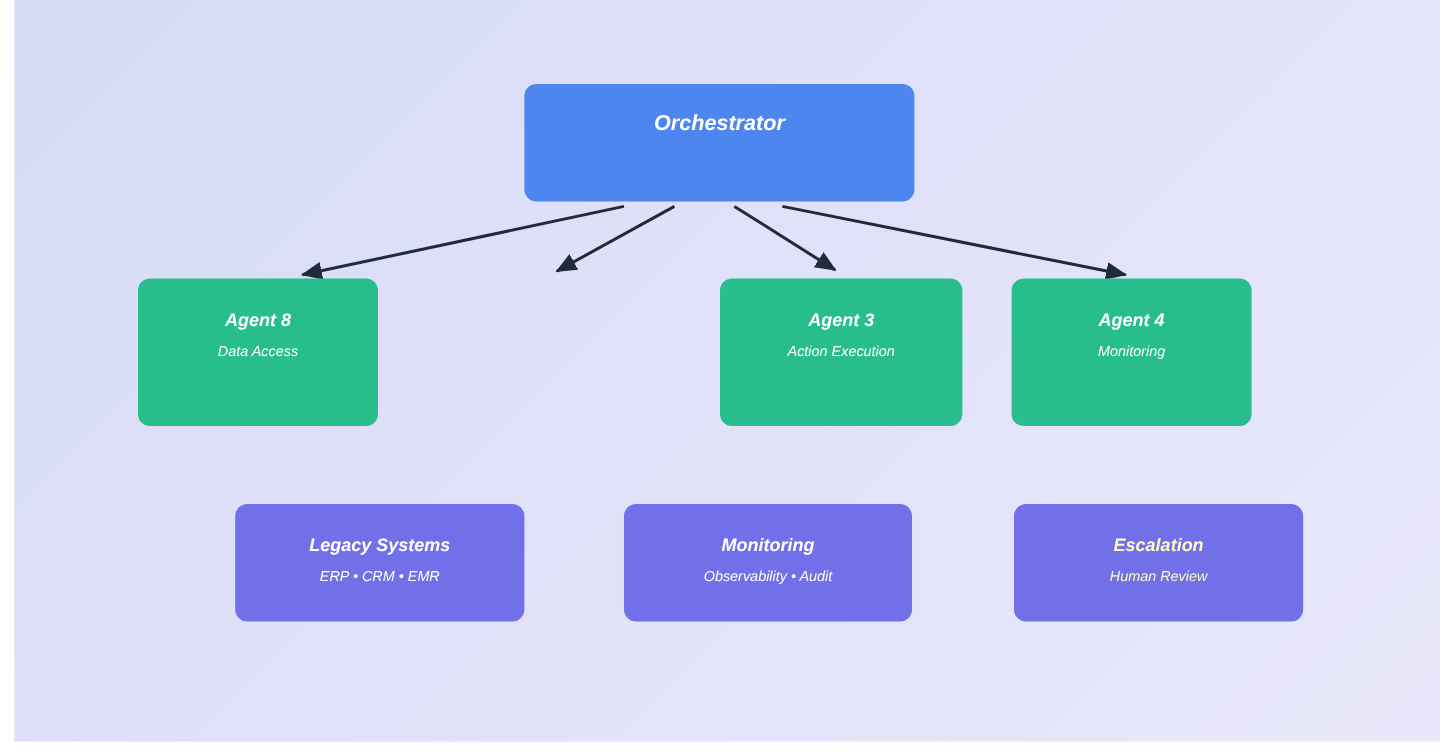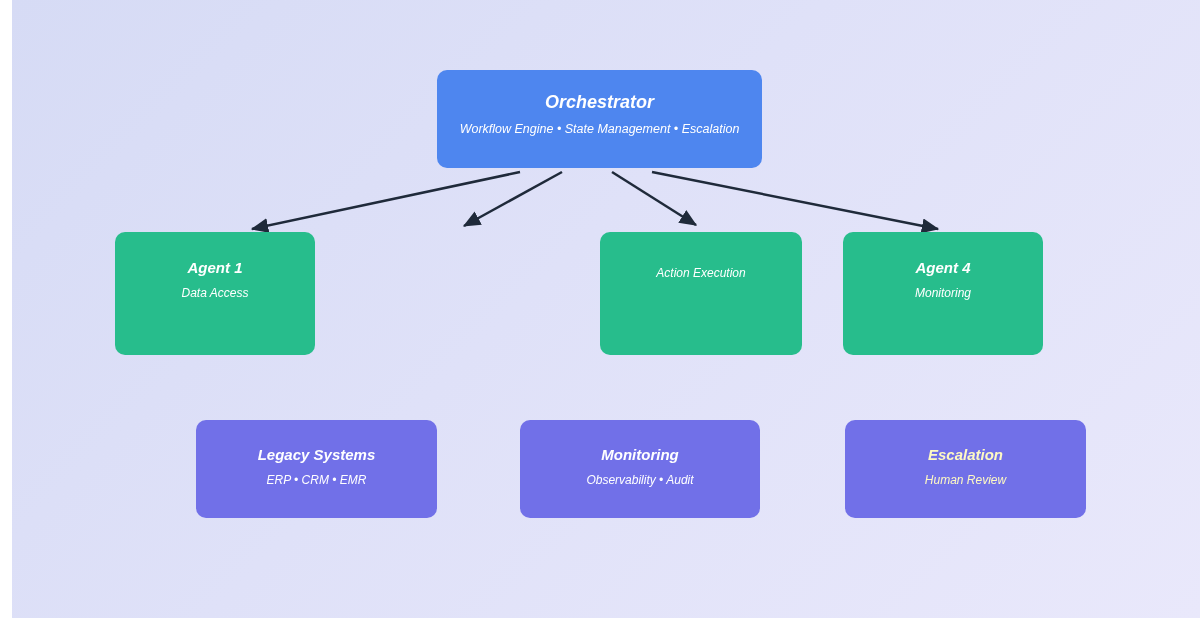--- a/index.html
+++ b/index.html
@@ -97,30 +97,30 @@
       </marker>
     </defs>
     <line class="edge" x1="520" y1="172" x2="252" y2="229" stroke-width="2.5" marker-end="url(#arrowhead)" stroke="#1f2a3a"></line>
     <line class="edge" x1="562" y1="172" x2="464" y2="226" stroke-width="2.5" marker-end="url(#arrowhead)" stroke="#1f2a3a"></line>
     <line class="edge" x1="612" y1="172" x2="696" y2="225" stroke-width="2.5" marker-end="url(#arrowhead)" stroke="#1f2a3a"></line>
     <line class="edge" x1="652" y1="172" x2="938" y2="229" stroke-width="2.5" marker-end="url(#arrowhead)" stroke="#1f2a3a"></line>
   </svg>
 
   <div class="node orchestrator-box" style="background: rgb(78, 134, 239); color: rgb(255, 255, 255);">
     <div class="title">Orchestrator</div>
-    <div class="subtitle">Workflow Engine • State Management • Escalation</div>
   </div>
 
   <div class="node agent-box agent-1" style="background: rgb(39, 189, 140); color: rgb(255, 255, 255);">
-    <div class="title">Agent 1</div>
+    <div class="title">Agent 8</div>
     <div class="subtitle">Data Access</div>
   </div>
 
 
   <div class="node agent-box agent-3" style="background: rgb(39, 189, 140); color: rgb(255, 255, 255);">
+    <div class="title">Agent 3</div>
     <div class="subtitle">Action Execution</div>
   </div>
 
   <div class="node agent-box agent-4" style="background: rgb(39, 189, 140); color: rgb(255, 255, 255);">
     <div class="title">Agent 4</div>
     <div class="subtitle">Monitoring</div>
   </div>
 
   <div class="node system-box system-1" style="background: rgb(113, 112, 232); color: rgb(255, 255, 255);">
     <div class="title">Legacy Systems</div>

